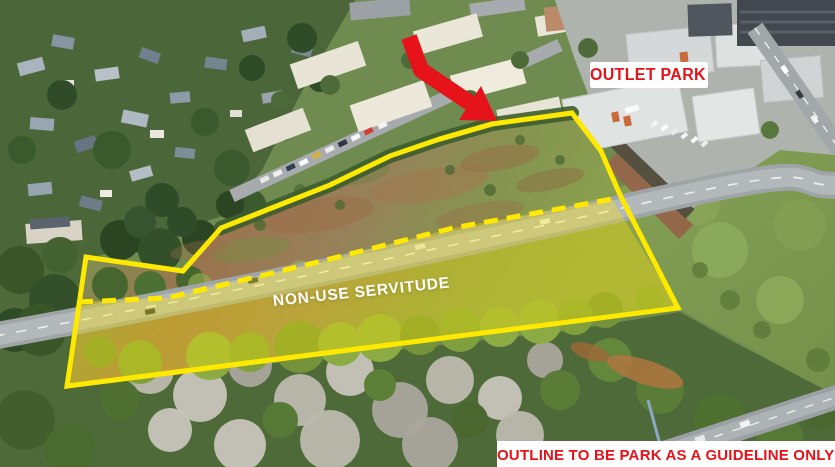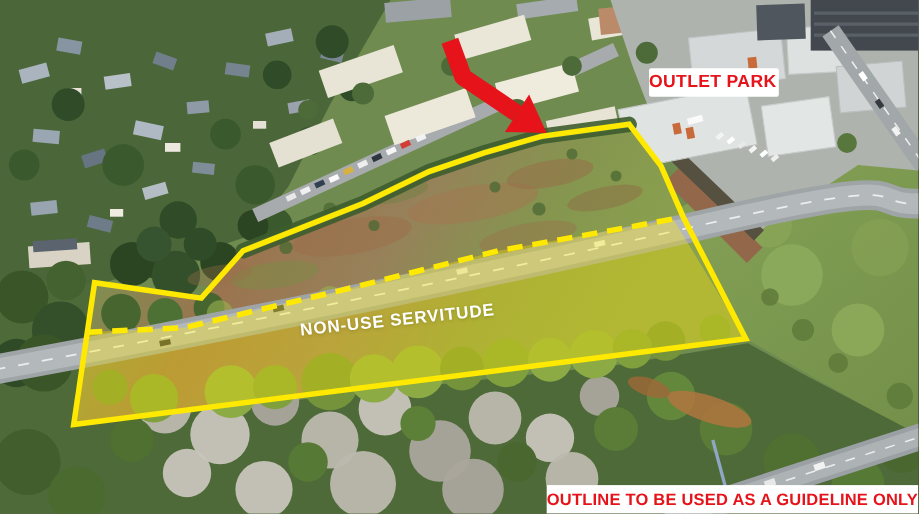--- a/index.html
+++ b/index.html
@@ -277,16 +277,16 @@
     </g>
   </svg>
 
   <div class="label-box label-outlet">
     <span>OUTLET PARK</span>
   </div>
 
   <div class="label-servitude">NON-USE SERVITUDE</div>
 
   <div class="label-box label-disclaimer">
-    <span>OUTLINE TO BE USED AS A GUIDELINE ONLY</span>
+    <span>OUTLINE TO BE PARK AS A GUIDELINE ONLY</span>
   </div>
 
 </div>
 
 </body></html>

